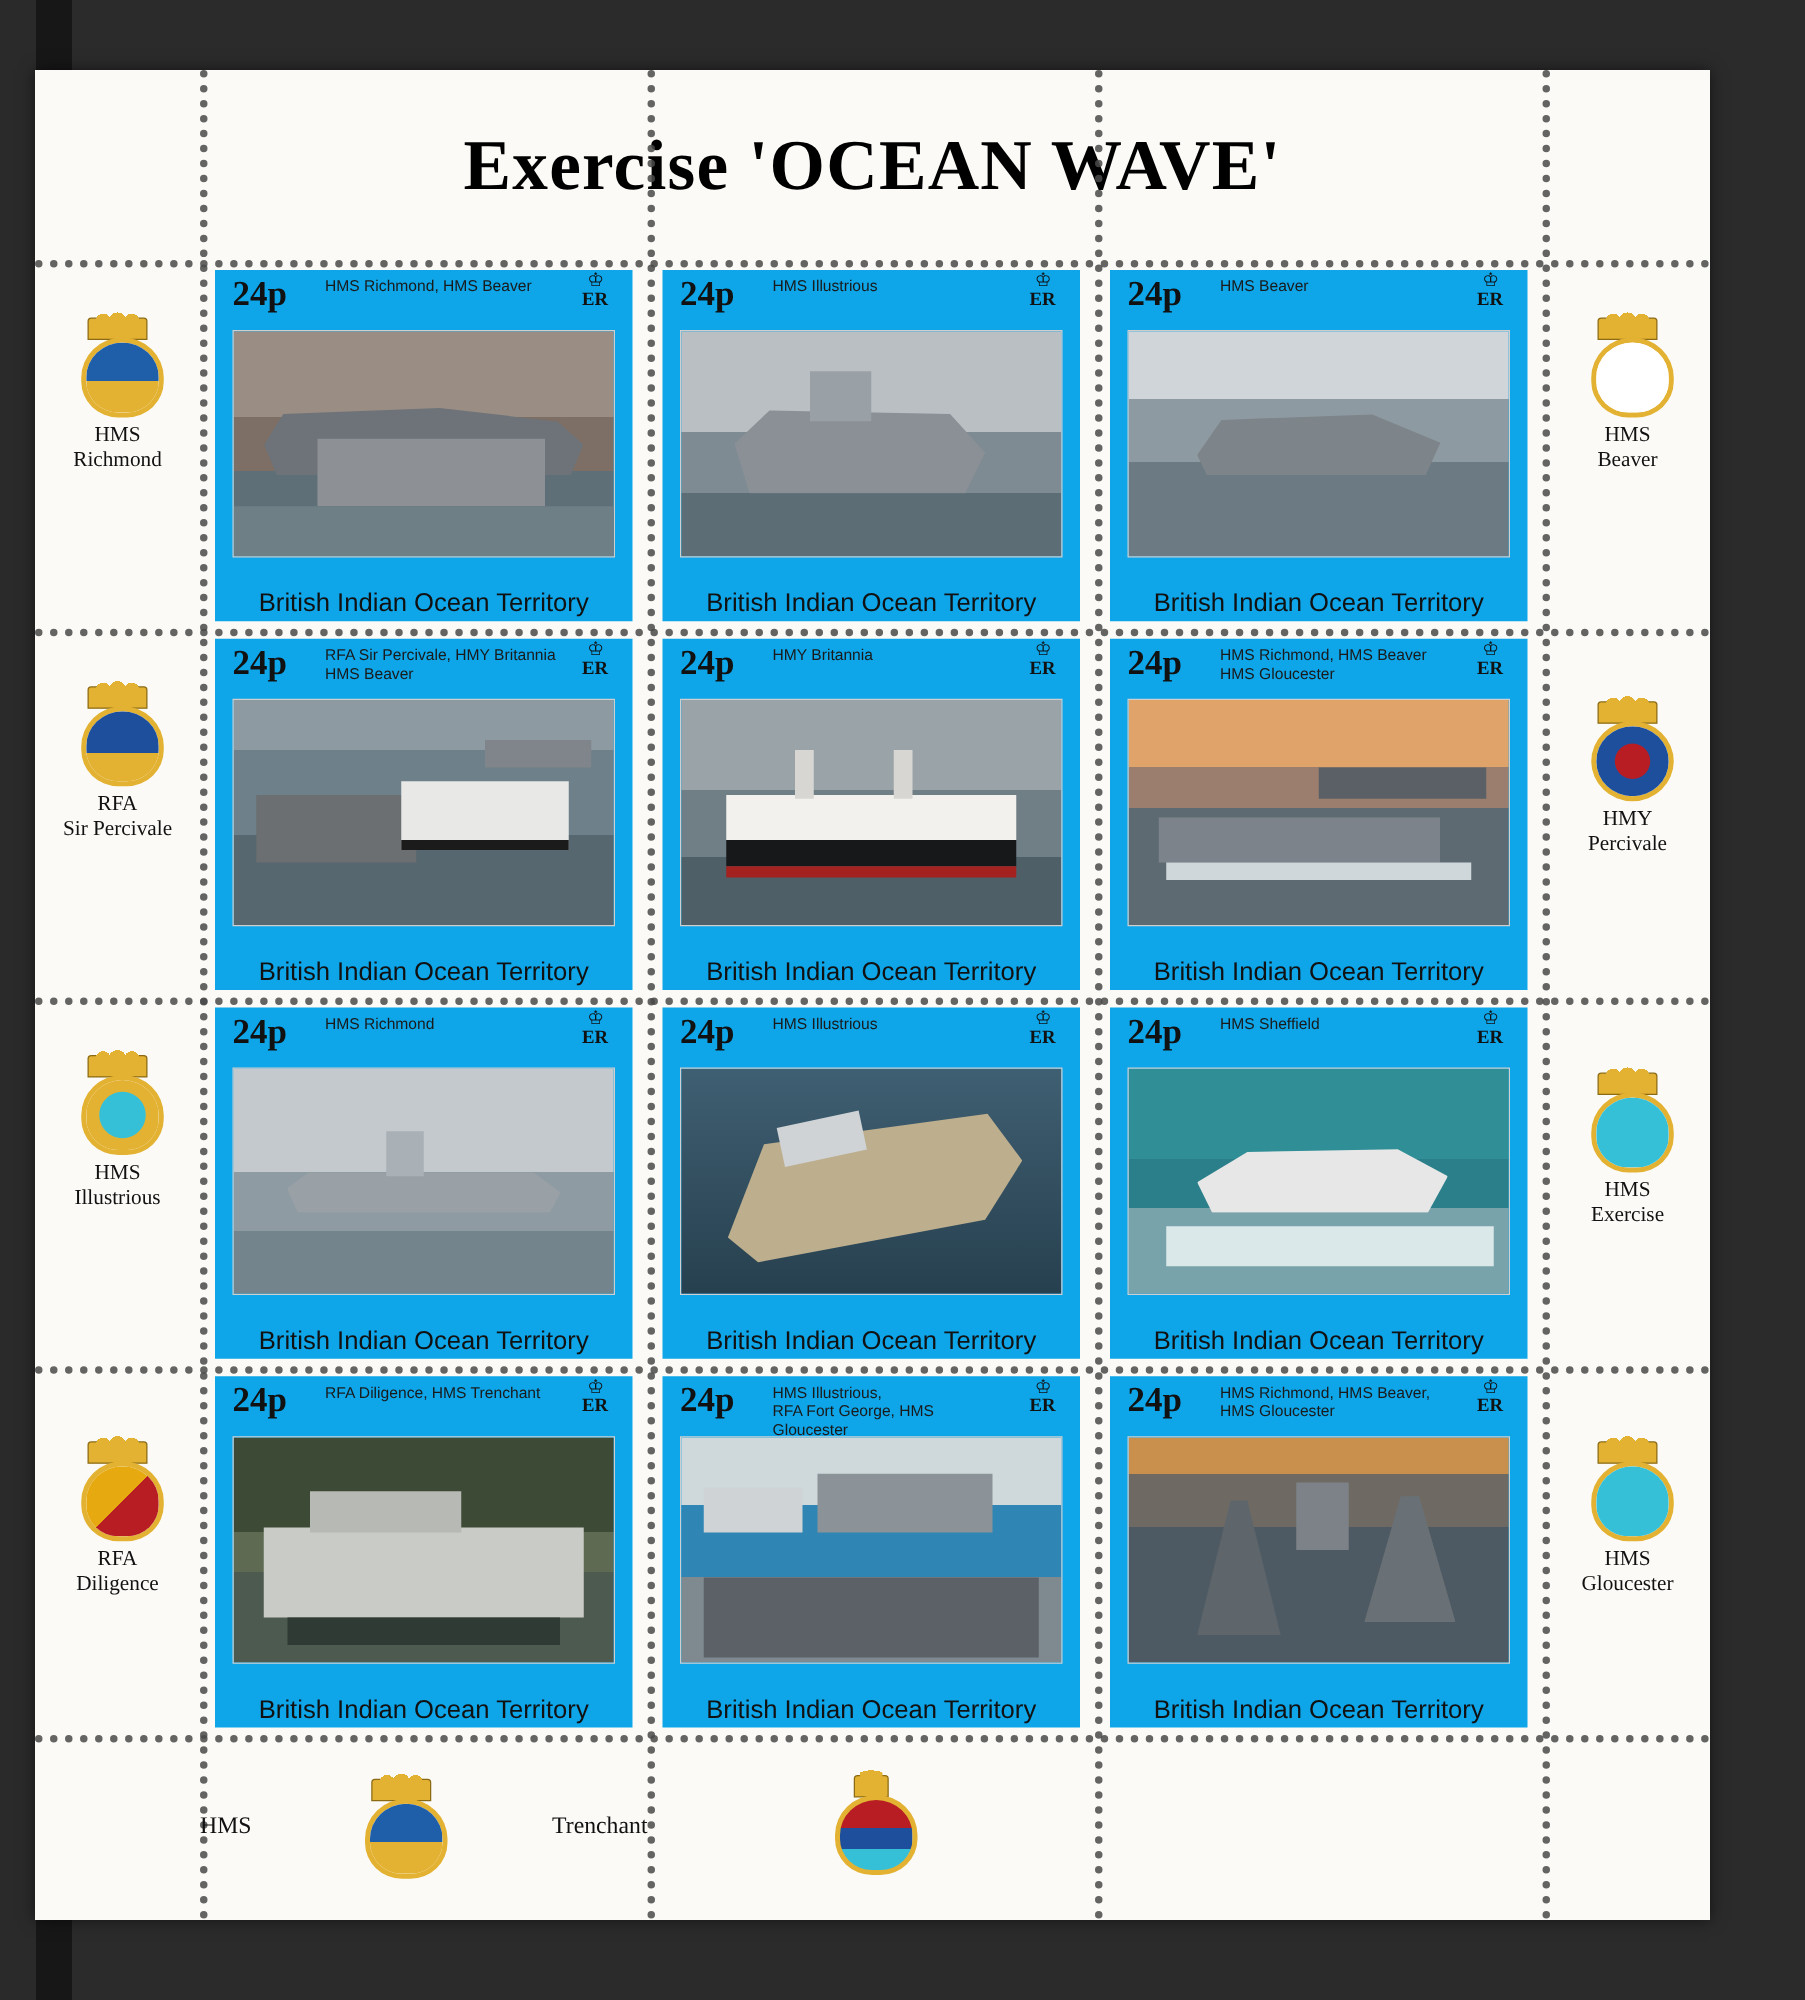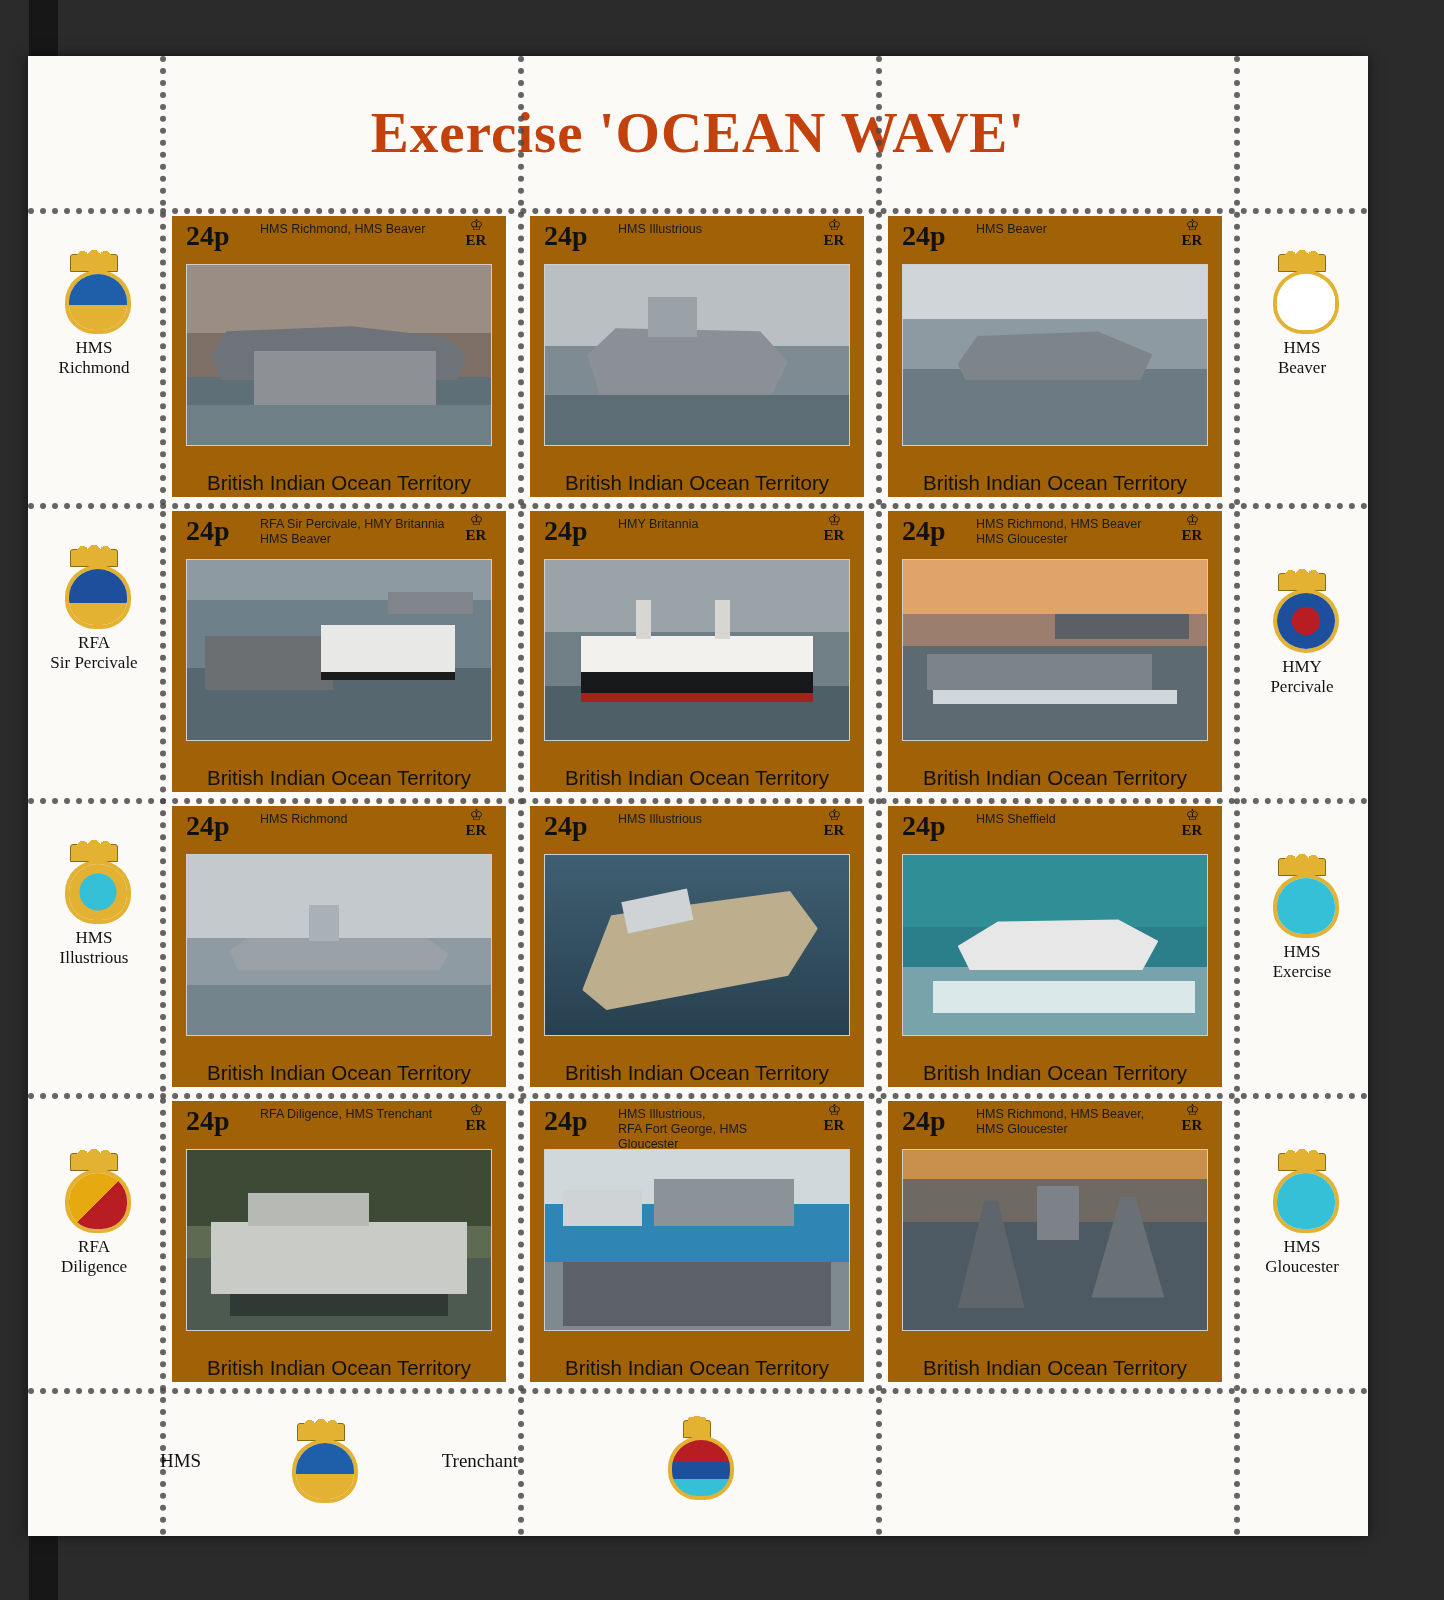--- a/index.html
+++ b/index.html
@@ -12,32 +12,32 @@
 
   .sheet{position:absolute;left:28px;top:56px;width:1340px;height:1480px;background:#fbfaf7;
          box-shadow:0 0 12px rgba(0,0,0,.55);}
 
   
   .perf-h{position:absolute;left:0;width:100%;height:0;border-top:6px dotted #4a4a4a;opacity:.85;}
   .perf-v{position:absolute;top:0;height:100%;width:0;border-left:6px dotted #4a4a4a;opacity:.85;}
 
   .title{position:absolute;left:0;top:0;width:100%;height:152px;display:flex;align-items:center;
          justify-content:center;letter-spacing:1px;}
-  .title span{font-size:57px;font-weight:700;font-family:"Liberation Serif",serif;color:#c2410c;}
+  .title span{font-size:57px;font-weight:700;font-family:"Liberation Serif",serif;color:#000000;}
 
   
   .grid{position:absolute;left:0;top:152px;width:100%;height:1180px;}
   .row{position:absolute;left:0;width:100%;height:295px;}
   .cell{position:absolute;top:0;height:100%;}
   .margin-col{width:132px;left:0;}
   .margin-col.right{left:1208px;width:132px;}
   .stamp{width:358px;}
   .s1{left:132px}.s2{left:490px}.s3{left:848px}
 
-  .stamp-inner{position:absolute;left:12px;right:12px;top:8px;bottom:6px;background:#a16207;}
+  .stamp-inner{position:absolute;left:12px;right:12px;top:8px;bottom:6px;background:#0ea5e9;}
   .st-top{position:relative;height:48px;}
   .price{position:absolute;left:14px;top:4px;font-size:28px;font-weight:700;font-family:"Liberation Serif",serif;color:#111;}
   .caption{position:absolute;left:88px;top:6px;right:54px;font-family:"Liberation Sans",sans-serif;
            font-size:12.5px;color:#1a1a1a;line-height:15px;}
   .cipher{position:absolute;right:10px;top:2px;width:40px;text-align:center;line-height:1;}
   .cipher .crown{font-size:15px;color:#111;letter-spacing:-1px;}
   .cipher .er{font-size:15px;font-weight:700;color:#111;font-family:"Liberation Serif",serif;}
 
   .photo{position:absolute;left:14px;right:14px;top:48px;height:180px;border:1px solid #cfcfcf;overflow:hidden;}
   .country{position:absolute;left:0;right:0;bottom:2px;text-align:center;font-size:20.5px;color:#111;
@@ -246,21 +246,21 @@
               <div class="sea" style="background:linear-gradient(#e0a36a 0 30%,#9b7e6d 30% 48%,#5d6a72 48% 100%)"></div>
               <div class="ship" style="left:50%;top:30%;width:44%;height:14%;background:#5b6066"></div>
               <div class="ship" style="left:8%;top:52%;width:74%;height:20%;background:#7d838a"></div>
               <div class="ship" style="left:10%;top:72%;width:80%;height:8%;background:#cfd7db"></div>
             </div>
             <div class="country">British Indian Ocean Territory</div>
           </div>
         </div>
 
         <div class="cell margin-col right">
-          <div class="crest-wrap" style="top:70px">
+          <div class="crest-wrap" style="top:58px">
             <div class="crest">
               <div class="crown"></div>
                 <div class="body" style="border-radius:50%">
                   <div class="fill" style="background:radial-gradient(circle,#b81d23 34%,#1d4f9c 36%)"></div>
                 </div>
             </div>
             <div class="mlabel"><span>HMY</span><br>
               <span>Percivale</span></div>
           </div>
         </div>

